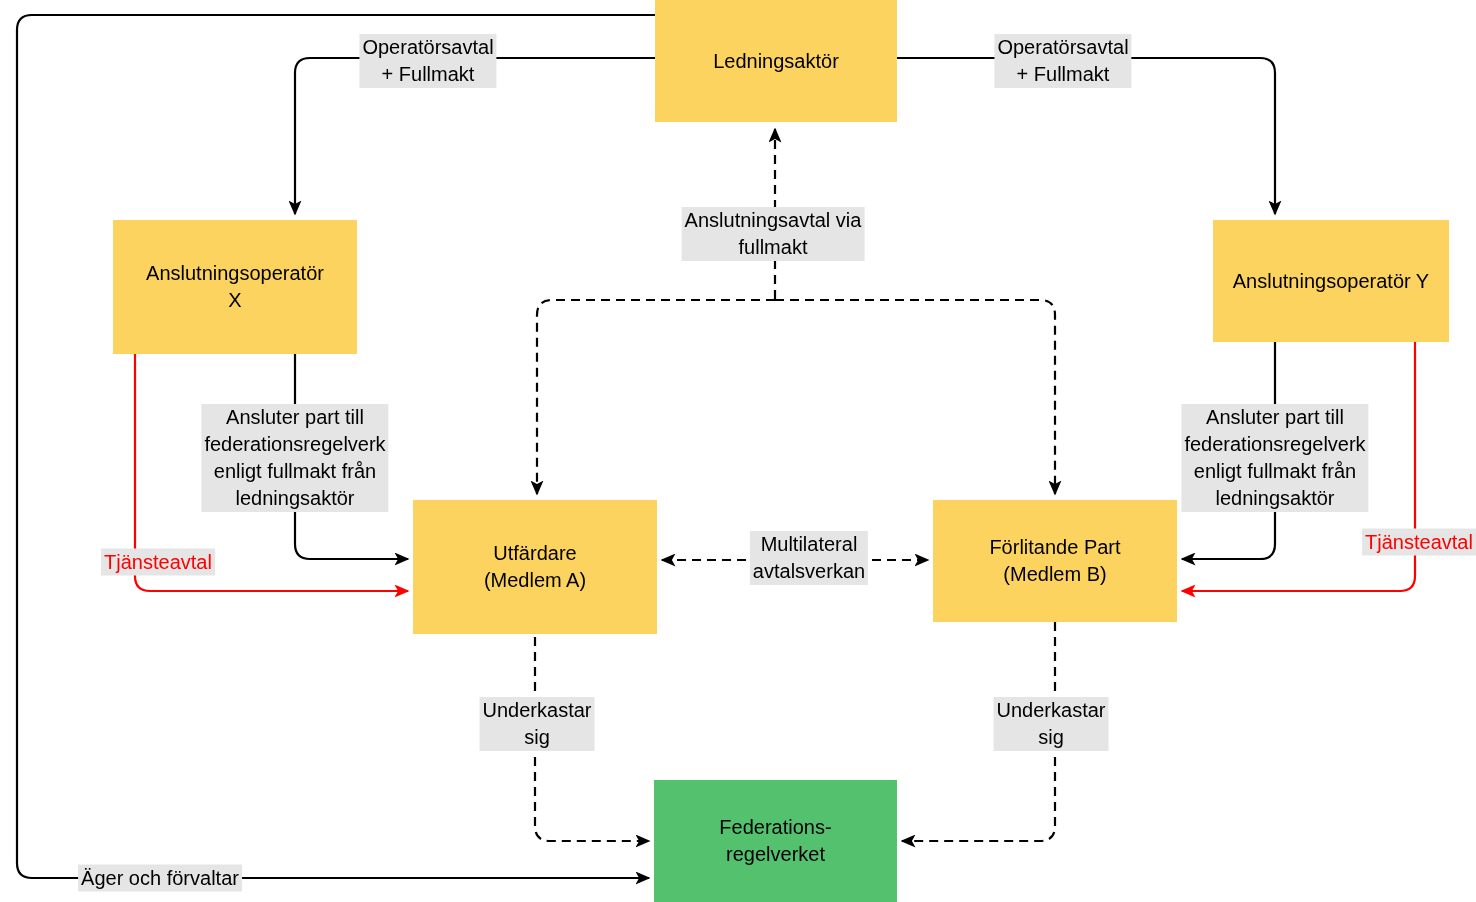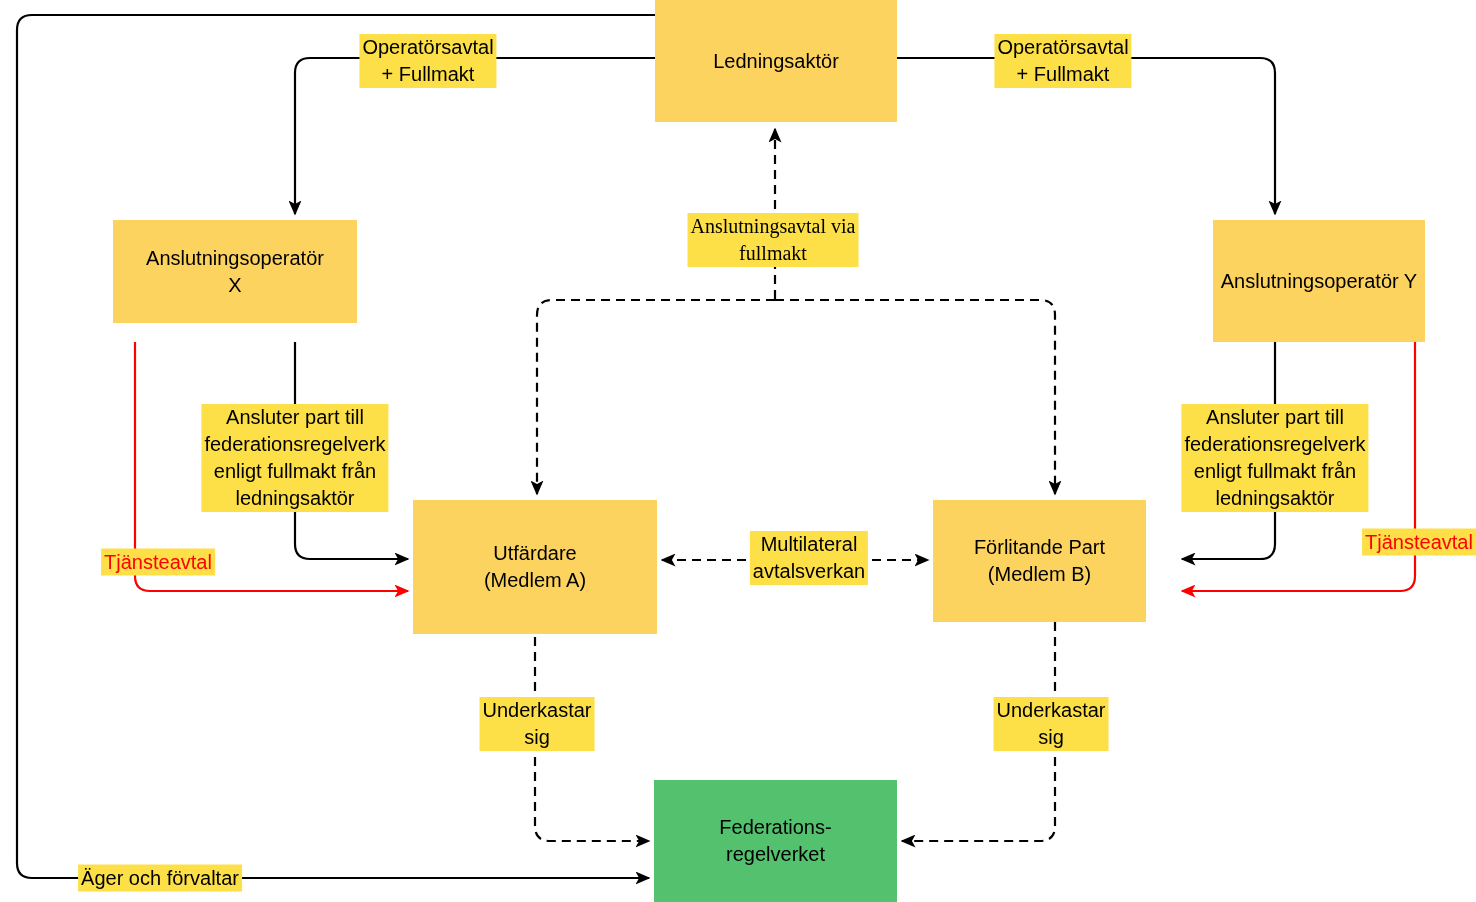--- a/index.html
+++ b/index.html
@@ -21,21 +21,21 @@
     display:flex;align-items:center;justify-content:center;
     text-align:center;
     font-size:20px;line-height:1.35;color:var(--text-black,#000);
     white-space:pre-line;
   }
   .node.yellow{background:var(--box-yellow,#fcd35f);}
   .node.green{background:var(--box-green,#53c16e);}
   .elabel{
     position:absolute;
     transform:translate(-50%,-50%);
-    background:#fde047;
+    background:#e5e5e5;
     width:max-content;
     text-align:center;
     font-size:20px;line-height:1.35;
     color:var(--text-black,#000);
     white-space:pre-line;
     padding:0 3px;
   }
   .elabel.red{color:var(--line-red,#ff0000);}
 </style>
 </head>
@@ -74,41 +74,41 @@
     <path class="edge dashed" d="M 775 300 L 1040 300 Q 1055 300 1055 315 L 1055 494" marker-end="url(#mb)"></path>
 
     <path class="edge dashed" d="M 662 560 L 928 560" marker-start="url(#mbs)" marker-end="url(#mb)"></path>
 
     <path class="edge dashed" d="M 535 622 L 535 826 Q 535 841 550 841 L 649 841" marker-end="url(#mb)"></path>
     <path class="edge dashed" d="M 1055 622 L 1055 826 Q 1055 841 1040 841 L 902 841" marker-end="url(#mb)"></path>
   </svg>
 
   <div class="node yellow" style="left:655px;top:0;width:242px;height:122px;">Ledningsaktör</div>
 
-  <div class="node yellow" style="left:113px;top:220px;width:244px;height:103px;">Anslutningsoperatör
+  <div class="node yellow" style="left:113px;top:220px;width:244px;height:134px;">Anslutningsoperatör
 X</div>
 
-  <div class="node yellow" style="left:1213px;top:220px;width:212px;height:122px;">Anslutningsoperatör Y</div>
+  <div class="node yellow" style="left:1213px;top:220px;width:236px;height:122px;">Anslutningsoperatör Y</div>
 
   <div class="node yellow" style="left:413px;top:500px;width:244px;height:134px;">Utfärdare
 (Medlem A)</div>
 
-  <div class="node yellow" style="left:933px;top:500px;width:213px;height:122px;">Förlitande Part
+  <div class="node yellow" style="left:933px;top:500px;width:244px;height:122px;">Förlitande Part
 (Medlem B)</div>
 
   <div class="node green" style="left:654px;top:780px;width:243px;height:122px;">Federations-
 regelverket</div>
 
   <div class="elabel" style="left:428px;top:61px;">Operatörsavtal
 + Fullmakt</div>
 
   <div class="elabel" style="left:1063px;top:61px;">Operatörsavtal
 + Fullmakt</div>
 
-  <div class="elabel" style="left:773px;top:240px;font-family:Liberation Serif, serif;">Anslutningsavtal via
+  <div class="elabel" style="left:773px;top:234px;">Anslutningsavtal via
 fullmakt</div>
 
   <div class="elabel" style="left:295px;top:458px;">Ansluter part till
 federationsregelverk
 enligt fullmakt från
 ledningsaktör</div>
 
   <div class="elabel" style="left:1275px;top:458px;">Ansluter part till
 federationsregelverk
 enligt fullmakt från

